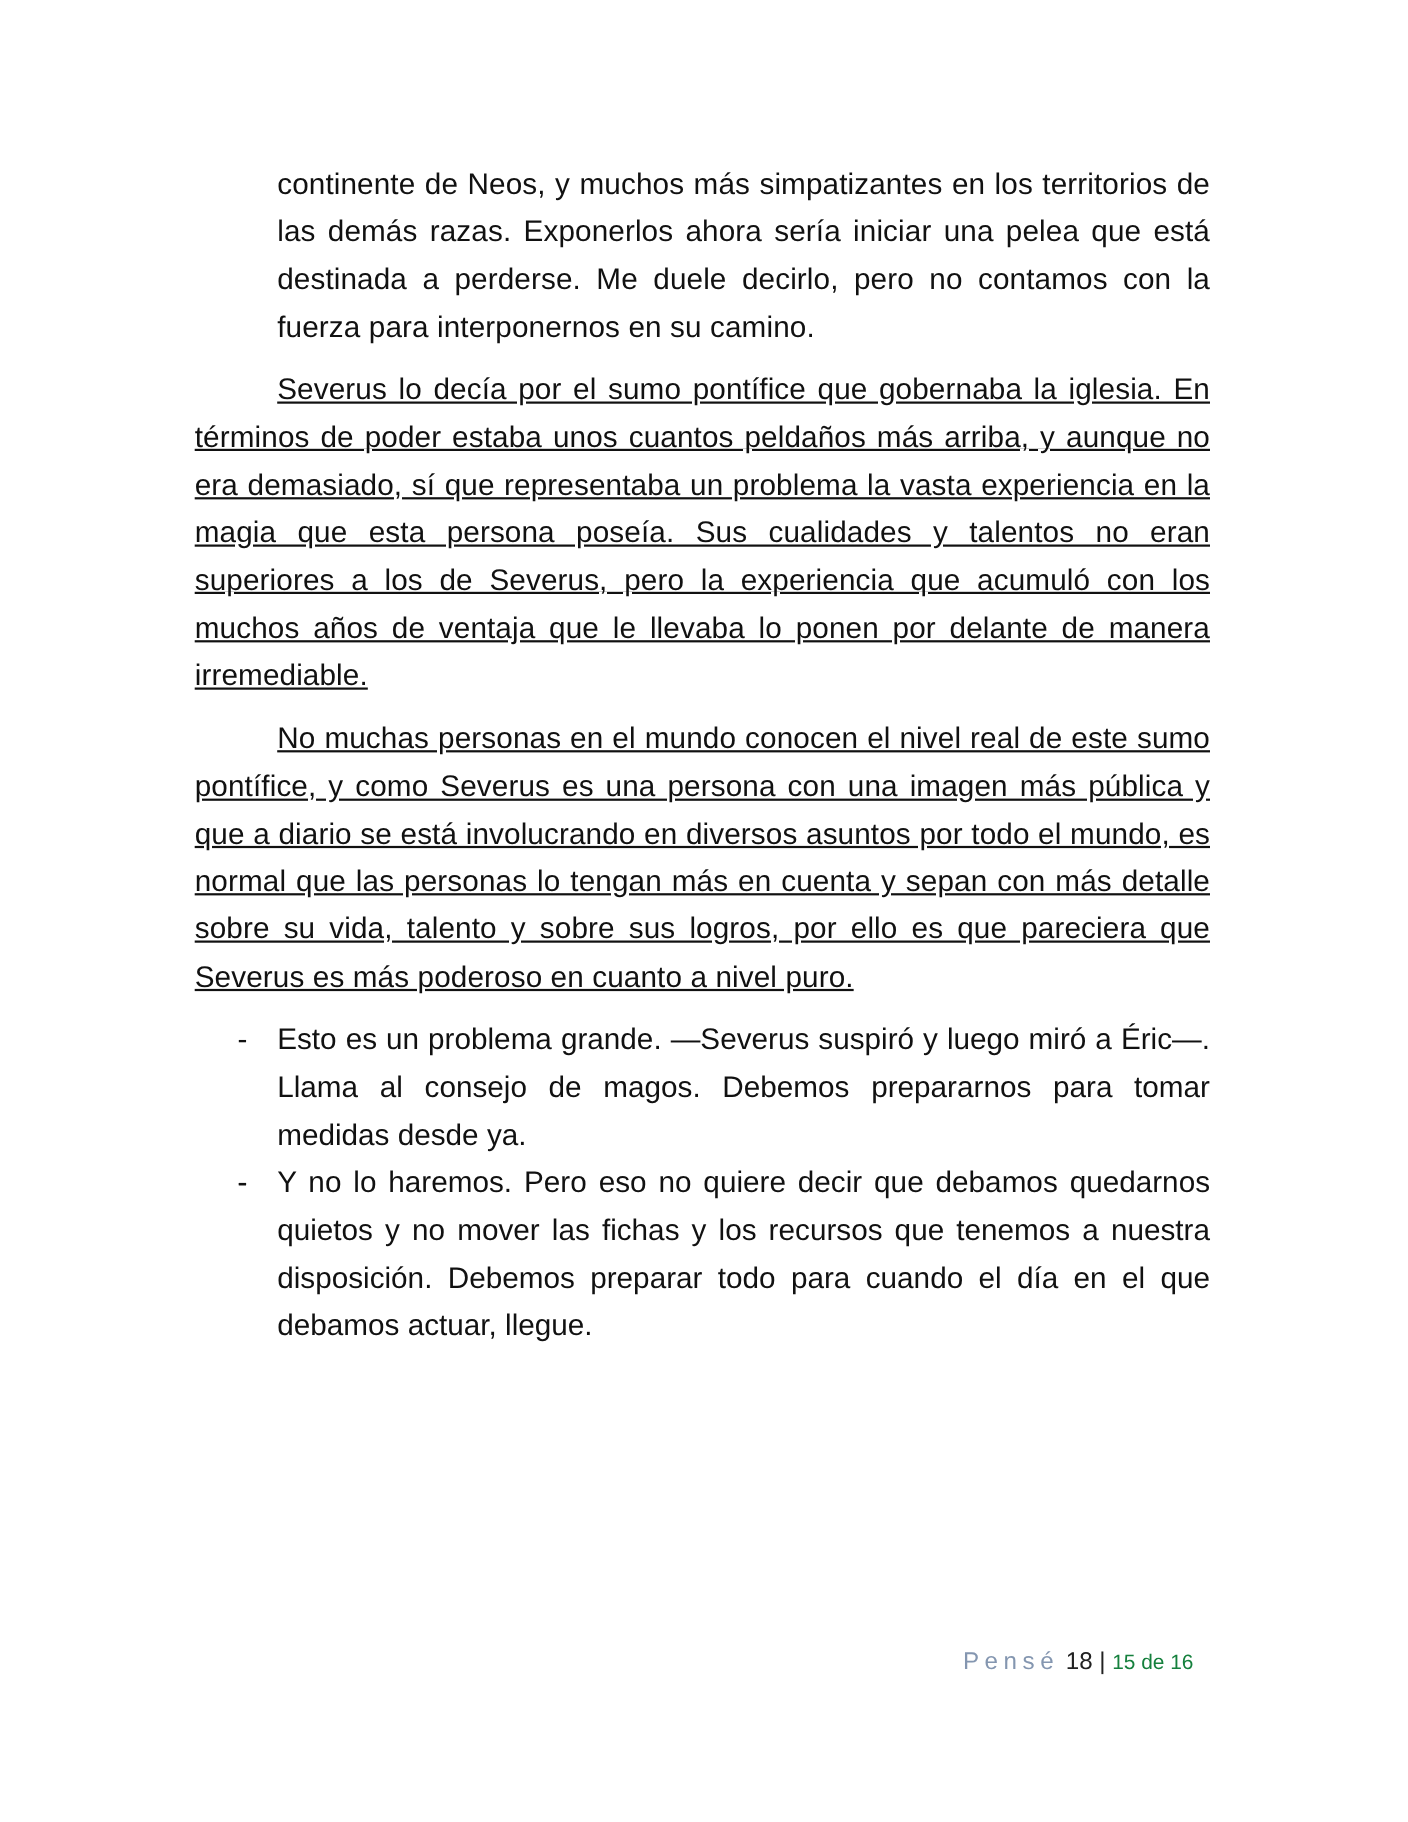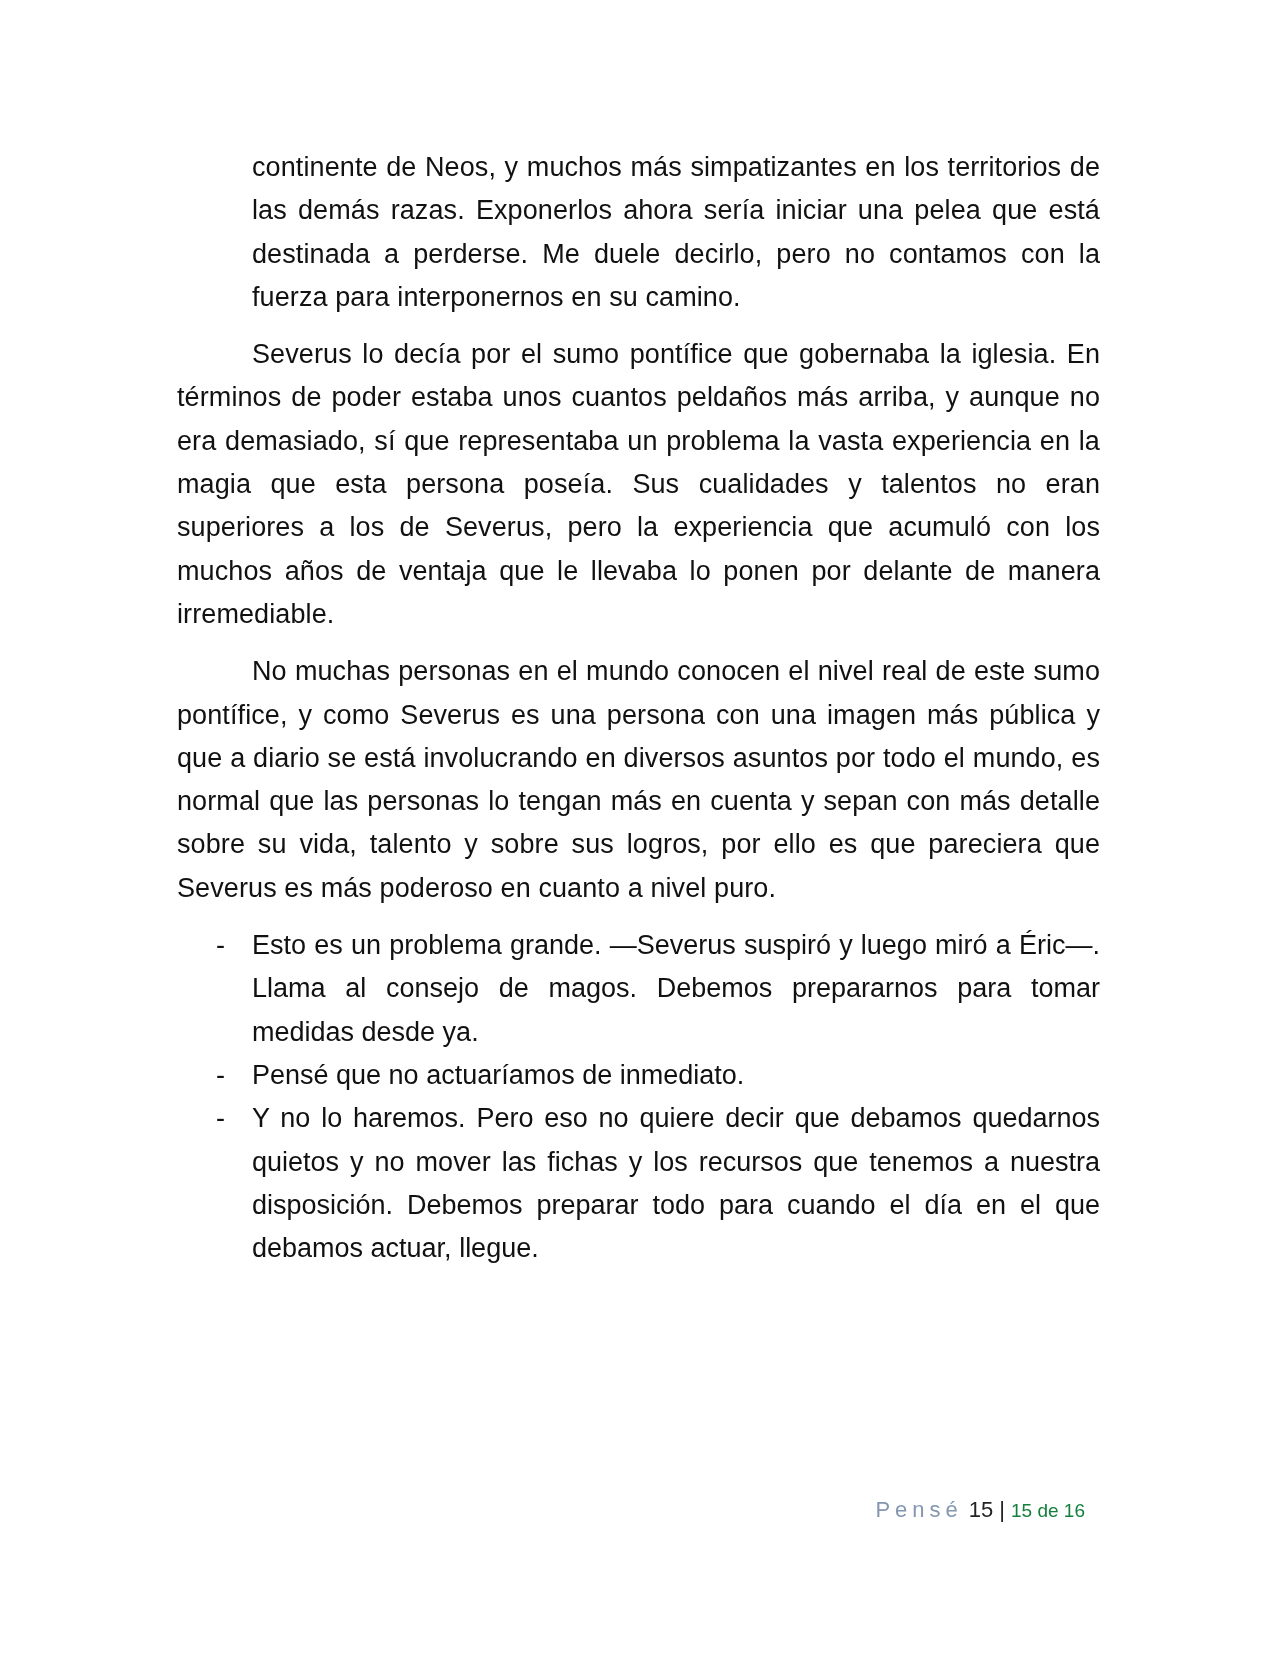--- a/index.html
+++ b/index.html
@@ -1,21 +1,21 @@
 <!DOCTYPE html>
 <html><head>
 <meta charset="utf-8">
 <style>
   html, body { margin:0; padding:0; background:#ffffff; }
   body { width:1280px; height:1656px; position:relative; overflow:hidden;
          font-family:"Liberation Sans", "DejaVu Sans", sans-serif; color:#111; }
   .page { position:absolute; left:0; top:0; width:1280px; height:1656px; background:#fff;border-radius:29px; }
   .col { position:absolute; left:177px; width:923px; top:146px; }
   .p { font-size:27px; line-height:43.3px; text-align:justify; margin:0; letter-spacing:0.1px; word-spacing:0px; }
-  .p.indent { text-indent:75px; }
+  .p.indent { text-indent:75px;text-decoration:underline; }
   .p.block { padding-left:75px; }
   .gap { height:14px; }
   .list { margin:0; padding:0; list-style:none; }
   .list li { position:relative; padding-left:75px; font-size:27px; line-height:43.3px; text-align:justify; }
   .list li .dash { position:absolute; left:39px; top:0; }
   .footer { position:absolute; top:1497px; left:0; width:1085px; text-align:right; font-size:22px; font-family:"Liberation Sans", sans-serif; }
   .footer .pg { color:#8496b0; letter-spacing:5px; }
   .footer .num { color:#222; margin-left:6px; }
   .footer .sep { color:#222; margin:0 6px; }
   .footer .tot { color:#15803d; font-size:19px; }
@@ -26,22 +26,22 @@
 <div class="page">
   <div class="col">
     <p class="p block">continente de Neos, y muchos más simpatizantes en los territorios de las demás razas. Exponerlos ahora sería iniciar una pelea que está destinada a perderse. Me duele decirlo, pero no contamos con la fuerza para interponernos en su camino.</p>
     <div class="gap"></div>
     <p class="p indent">Severus lo decía por el sumo pontífice que gobernaba la iglesia. En términos de poder estaba unos cuantos peldaños más arriba, y aunque no era demasiado, sí que representaba un problema la vasta experiencia en la magia que esta persona poseía. Sus cualidades y talentos no eran superiores a los de Severus, pero la experiencia que acumuló con los muchos años de ventaja que le llevaba lo ponen por delante de manera irremediable.</p>
     <div class="gap"></div>
     <p class="p indent">No muchas personas en el mundo conocen el nivel real de este sumo pontífice, y como Severus es una persona con una imagen más pública y que a diario se está involucrando en diversos asuntos por todo el mundo, es normal que las personas lo tengan más en cuenta y sepan con más detalle sobre su vida, talento y sobre sus logros, por ello es que pareciera que Severus es más poderoso en cuanto a nivel puro.</p>
     <div class="gap"></div>
     <ul class="list">
       <li><span class="dash">-</span><span>Esto es un problema grande. —Severus suspiró y luego miró a Éric—. Llama al consejo de magos. Debemos prepararnos para tomar medidas desde ya.</span></li>
-      <li><span class="dash">-</span><span>Pensé que no actuaríamos de inmediato.</span></li>
+      <li><span class="dash">-</span></li>
       <li><span class="dash">-</span><span>Y no lo haremos. Pero eso no quiere decir que debamos quedarnos quietos y no mover las fichas y los recursos que tenemos a nuestra disposición. Debemos preparar todo para cuando el día en el que debamos actuar, llegue.</span></li>
     </ul>
     <div class="gap"></div>
   </div>
 
   <div class="footer">
-    <span class="pg">Pensé</span><span class="num">15</span><span class="sep">|</span><span class="tot">15 de 16</span>
+    <span class="pg">Pensé</span><span class="num">18</span><span class="sep">|</span><span class="tot">15 de 16</span>
   </div>
 </div>
 
 </body></html>

